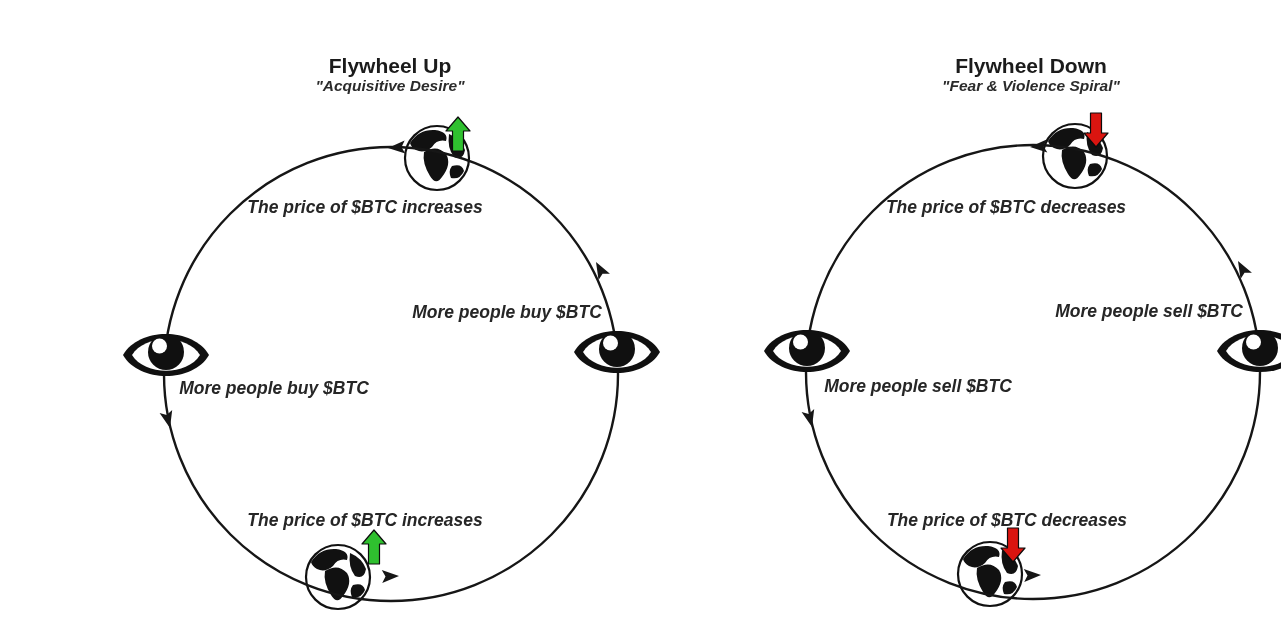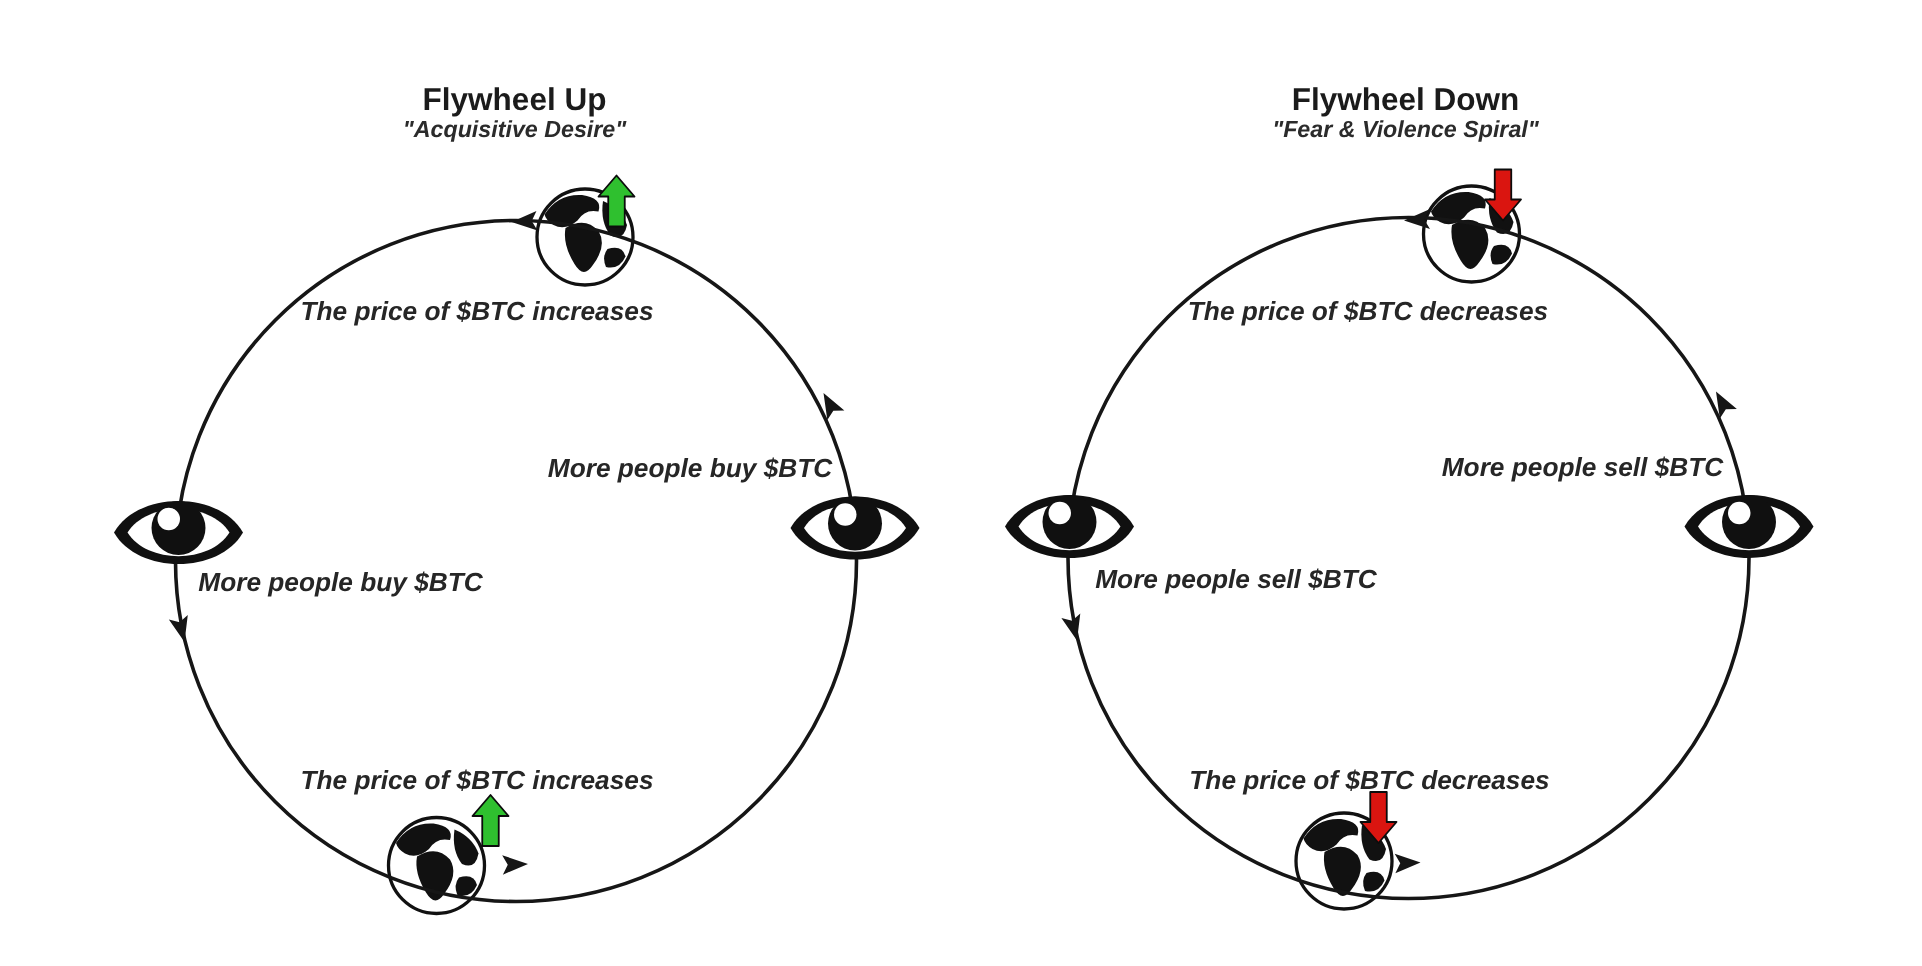--- a/index.html
+++ b/index.html
@@ -1,21 +1,21 @@
 <!DOCTYPE html>
 <html><head>
 <meta charset="utf-8">
 <style>
   html, body { margin: 0; padding: 0; background: #ffffff; }
   body {
     width: 1281px; height: 644px;
     font-family: "Liberation Sans", sans-serif;
     display: flex; overflow: hidden;
   }
-  .diagram { position: relative; flex: 0 0 auto; }
+  .diagram { position: relative; flex: 0 0 auto; padding-left: 47px; }
   svg { display: block; }
   .t-title {
     font-family: "Liberation Sans", sans-serif;
     font-size: 21px; font-weight: 700; fill: #1b1b1b;
   }
   .t-sub {
     font-family: "Liberation Sans", sans-serif;
     font-size: 15.5px; font-weight: 700; font-style: italic; fill: #2b2b2b;
   }
   .t-label {

